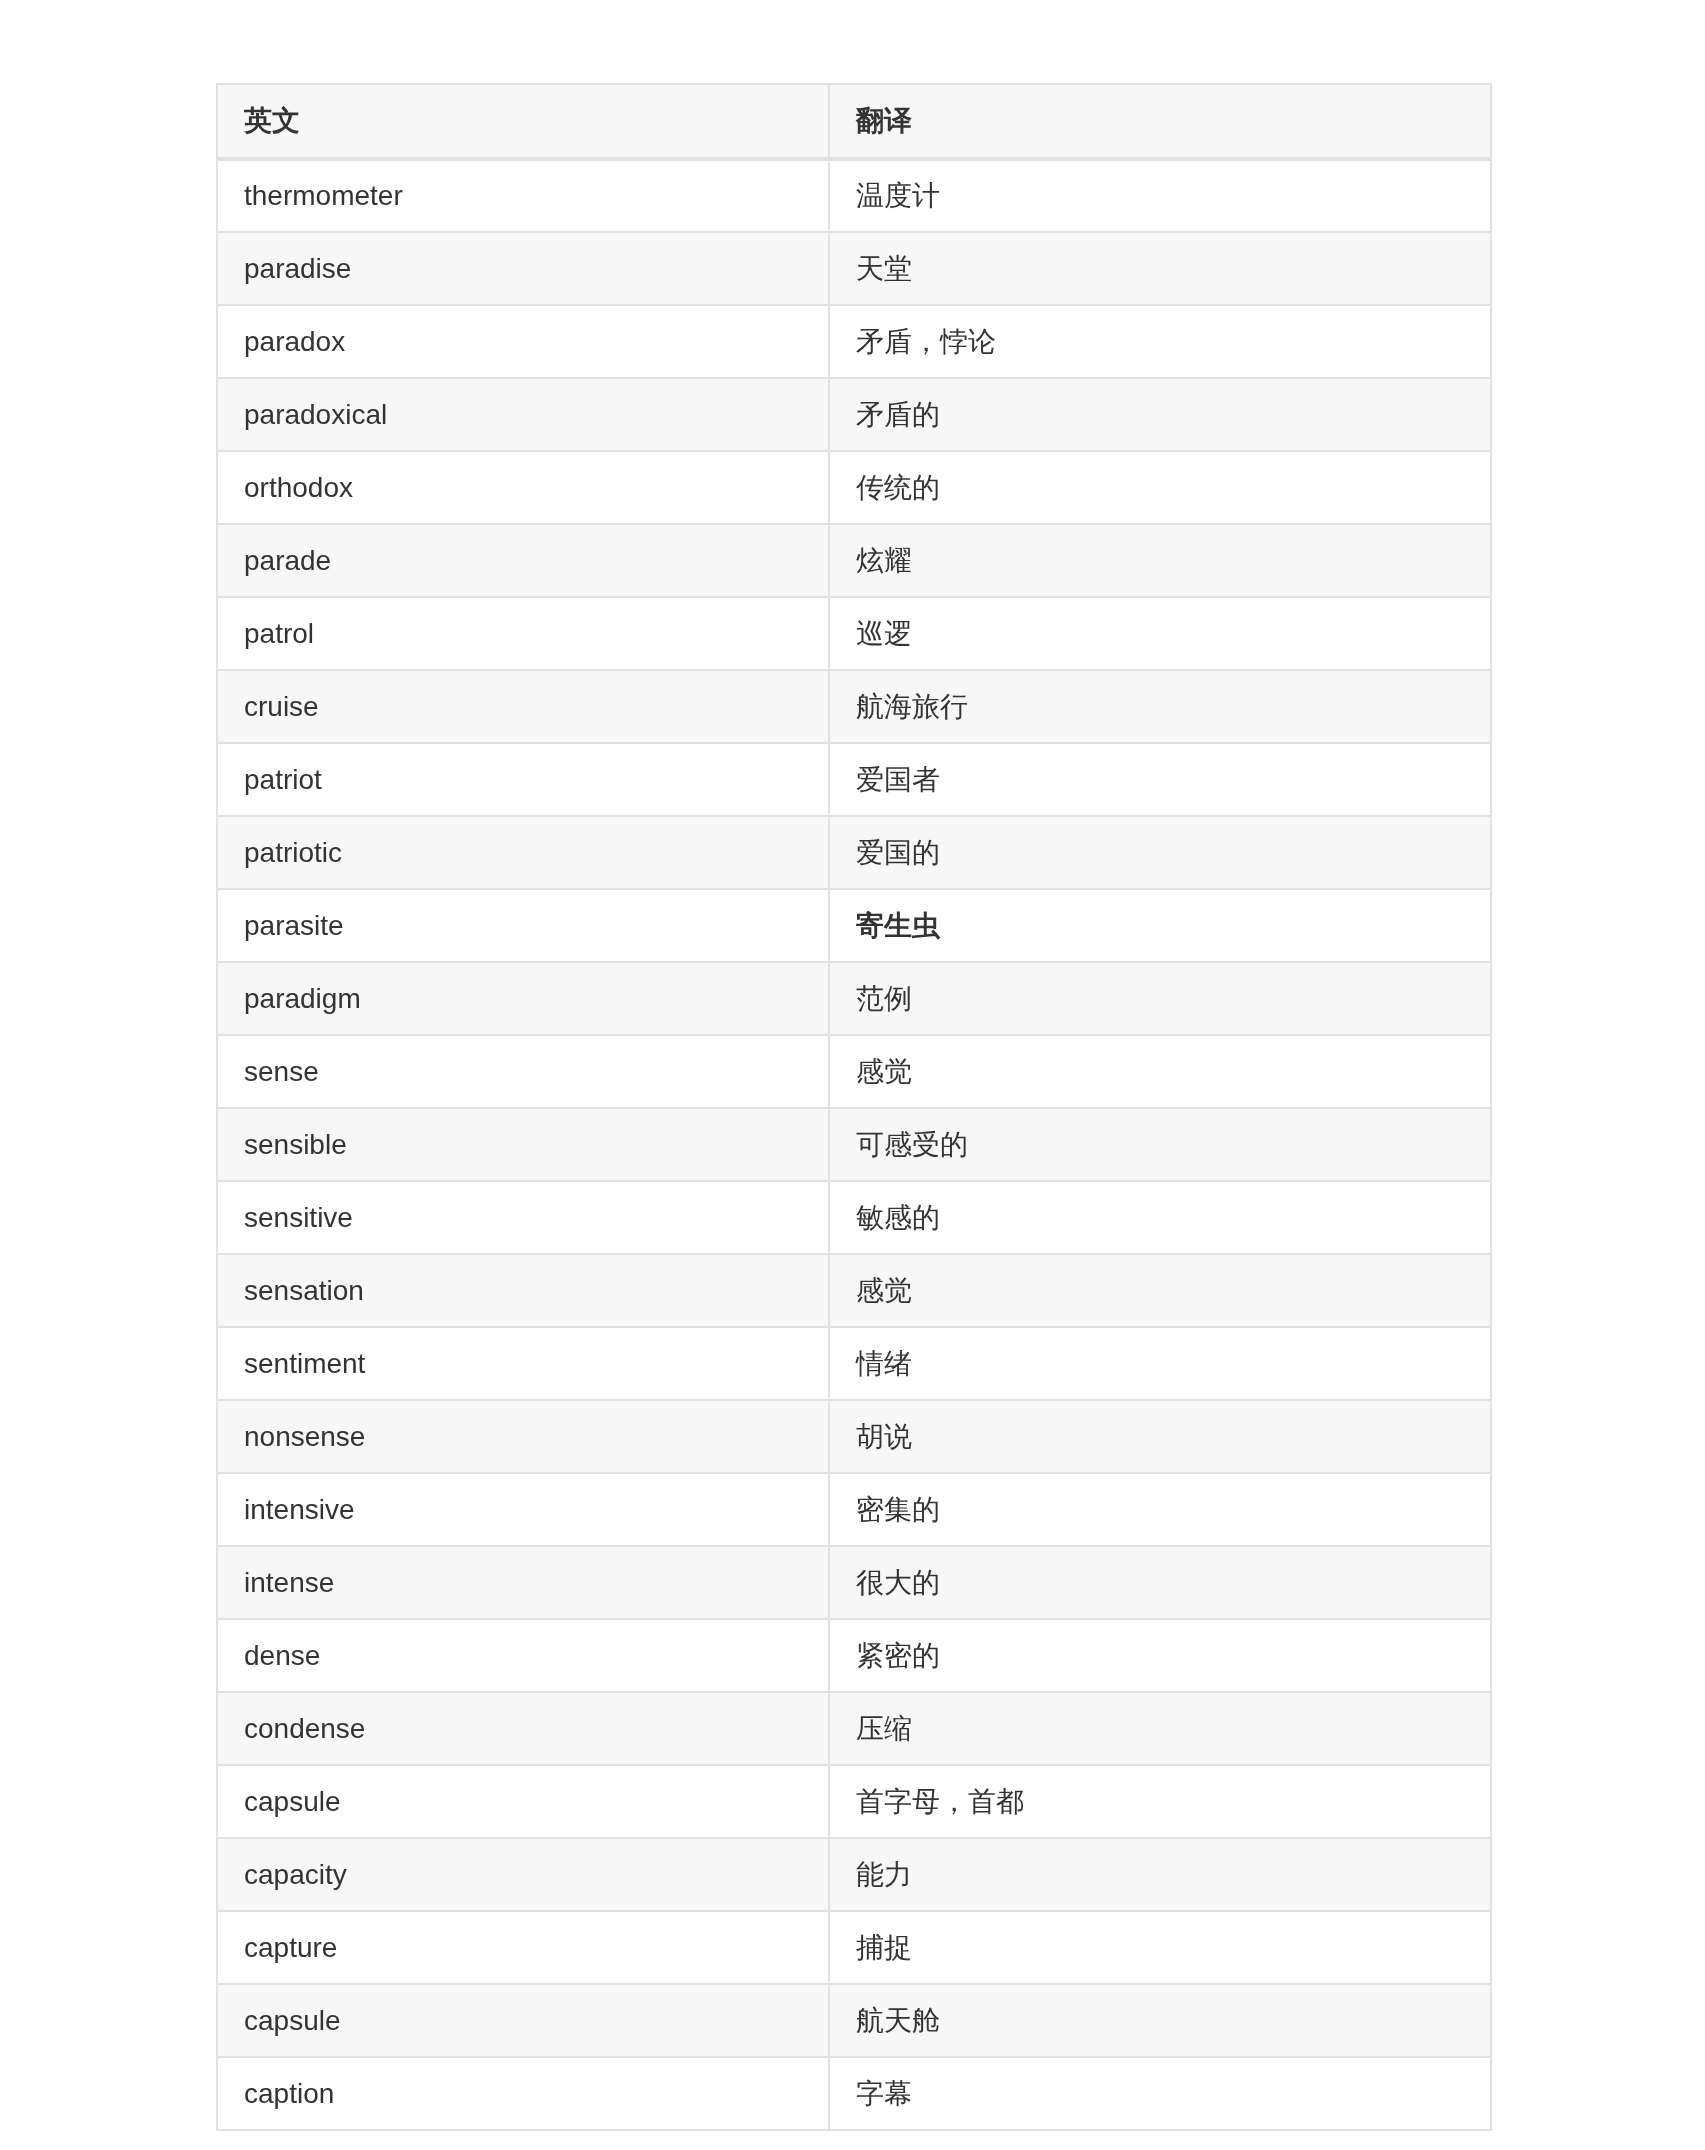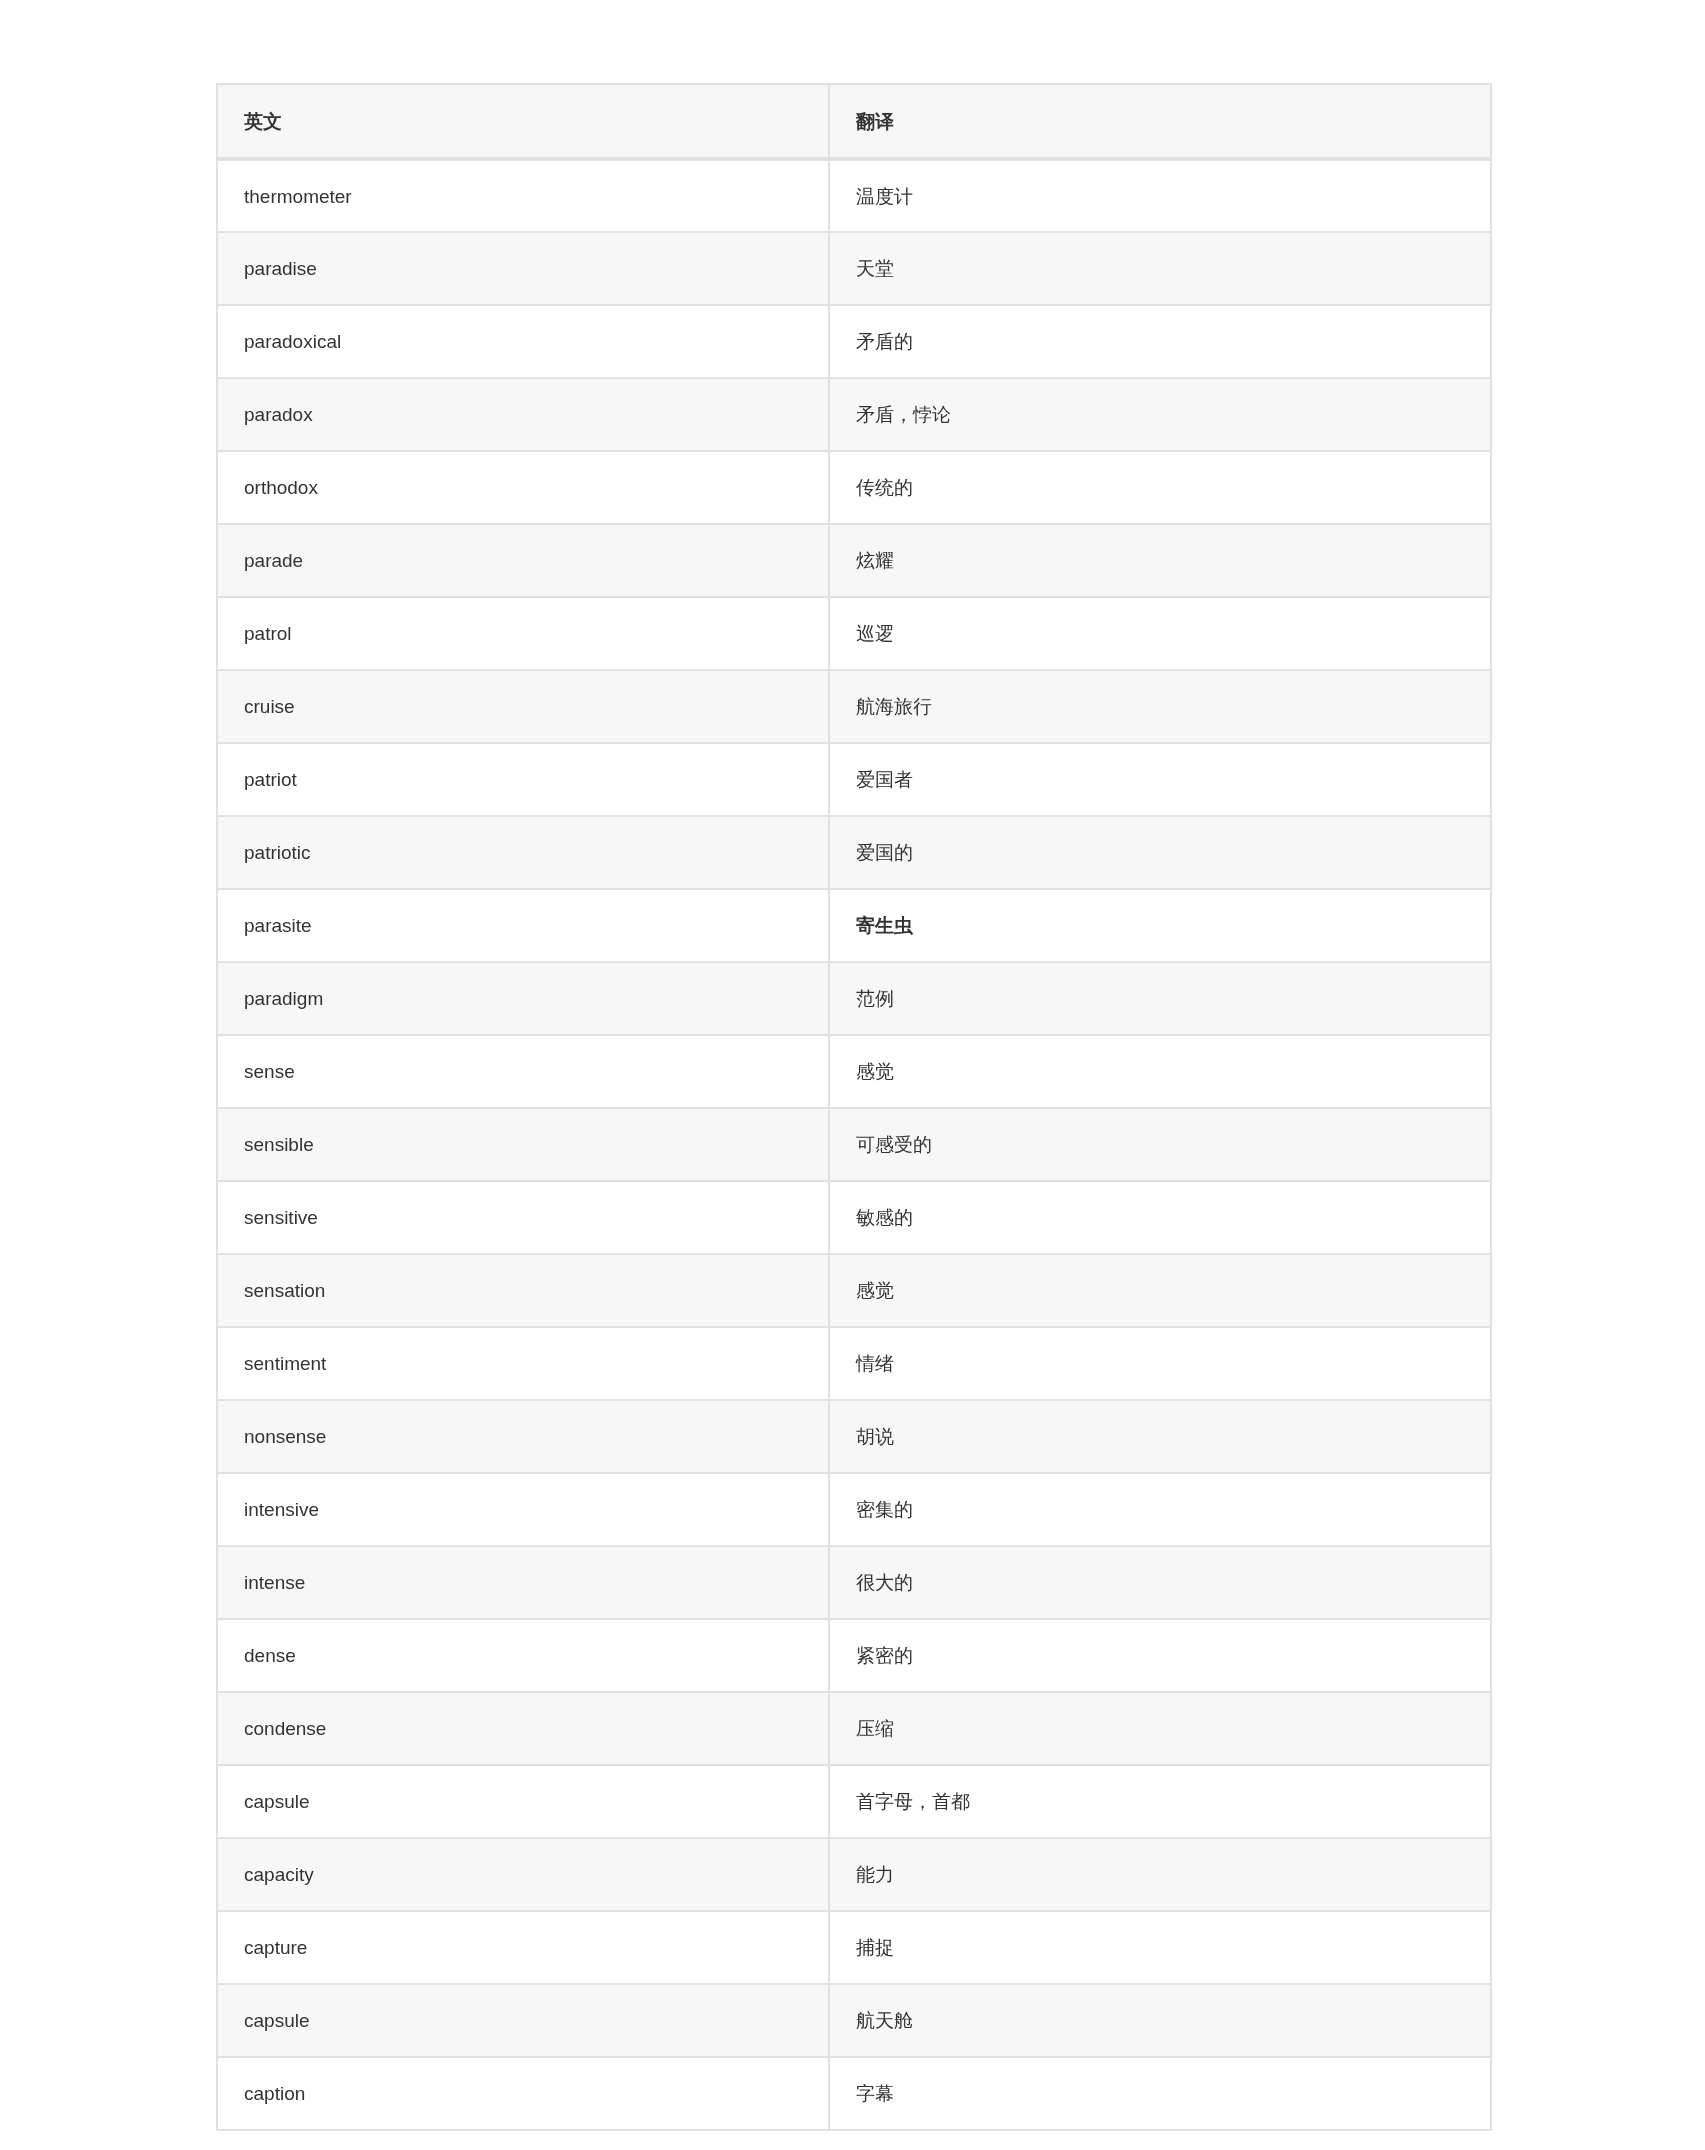--- a/index.html
+++ b/index.html
@@ -26,21 +26,21 @@
     box-sizing: border-box;
   }
   .vocab-table col.c1 { width: 612px; }
   .vocab-table col.c2 { width: auto; }
   .vocab-table th,
   .vocab-table td {
     border: 2.6px solid #dfe2e5;
     padding: 0 26px;
     text-align: left;
     vertical-align: middle;
-    font-size: 19px;
+    font-size: 28px;
     line-height: 1;
     white-space: nowrap;
     overflow: hidden;
   }
   .vocab-table thead tr {
     background: #f7f7f7;
     height: 75px;
   }
   .vocab-table thead th {
     font-weight: bold;
@@ -76,26 +76,26 @@
   <tbody id="table-body">
       <tr>
         <td>thermometer</td>
         <td>温度计</td>
       </tr>
       <tr>
         <td>paradise</td>
         <td>天堂</td>
       </tr>
       <tr>
+        <td>paradox</td>
+        <td>矛盾，悖论</td>
+      </tr>
+      <tr>
         <td>paradoxical</td>
         <td>矛盾的</td>
-      </tr>
-      <tr>
-        <td>paradox</td>
-        <td>矛盾，悖论</td>
       </tr>
       <tr>
         <td>orthodox</td>
         <td>传统的</td>
       </tr>
       <tr>
         <td>parade</td>
         <td>炫耀</td>
       </tr>
       <tr>

